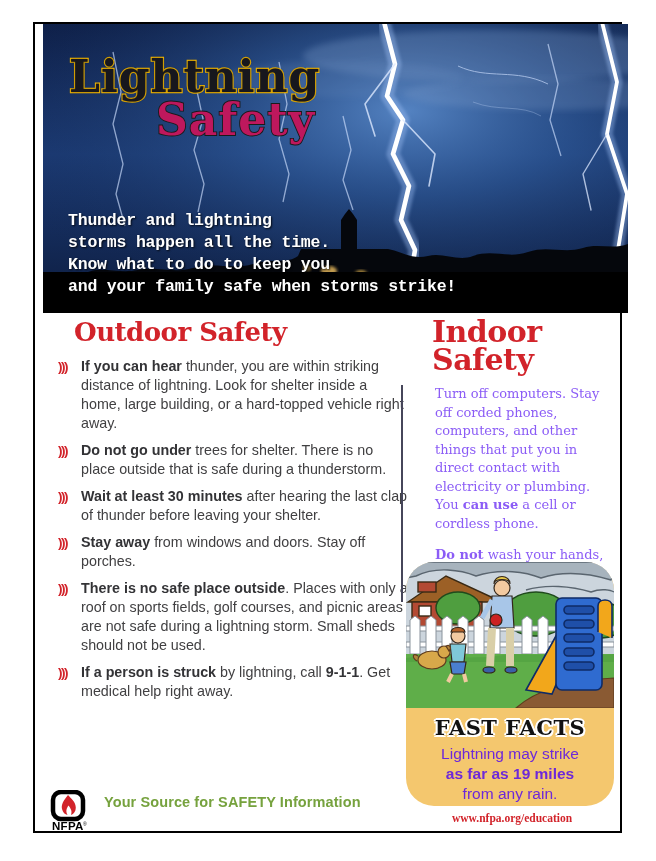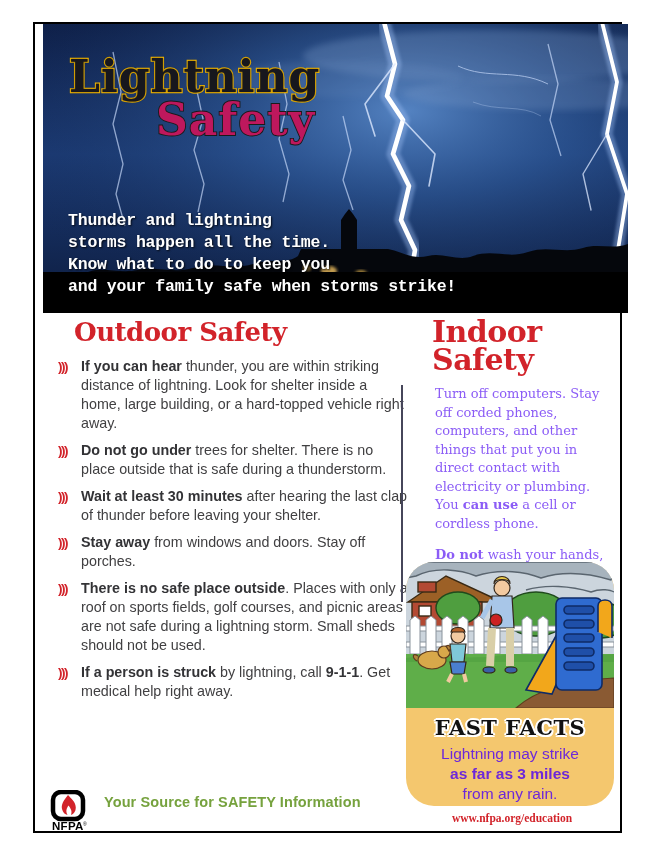--- a/index.html
+++ b/index.html
@@ -251,21 +251,21 @@
         <g stroke="#5f3c1e" stroke-width="1.2" fill="#d8a84a">
           <ellipse cx="26" cy="98" rx="14" ry="9"></ellipse>
           <circle cx="38" cy="90" r="6"></circle>
           <path d="M40,84 C44,82 46,86 43,89 Z" fill="#b5833a"></path>
           <path d="M12,94 C6,90 6,96 11,99" fill="#b5833a"></path>
         </g>
       </svg>
       <div class="fact-title">FAST FACTS</div>
       <div class="fact-lines" id="fact-lines">
           <div><span>Lightning may strike</span></div>
-          <div><b>as far as 3 miles</b></div>
+          <div><b>as far as 19 miles</b></div>
           <div><span>from any rain.</span></div>
         </div>
     </div>
 
     <svg class="footer-logo" width="42" height="42" viewBox="0 0 42 42">
       <rect x="3" y="2" width="30" height="27" rx="8" fill="#ffffff" stroke="#000" stroke-width="4.5"></rect>
       <path d="M18,5 C13,11 11,15 12,19 C12.8,22.5 15,24.5 17.5,25 C15.5,21 16.5,18.5 18.5,15.5
                C20.5,18.5 22.5,20.5 21,25 C23.8,24 25.8,21.5 25.8,17.8 C25.8,12 21,8.5 18,5 Z" fill="#d2232a" stroke="none"></path>
       <text x="2" y="40" font-family="Liberation Sans, sans-serif" font-size="11.5" font-weight="bold" fill="#000" letter-spacing="0.3">NFPA</text>
       <text x="33" y="36" font-family="Liberation Sans, sans-serif" font-size="5" fill="#000">®</text>

